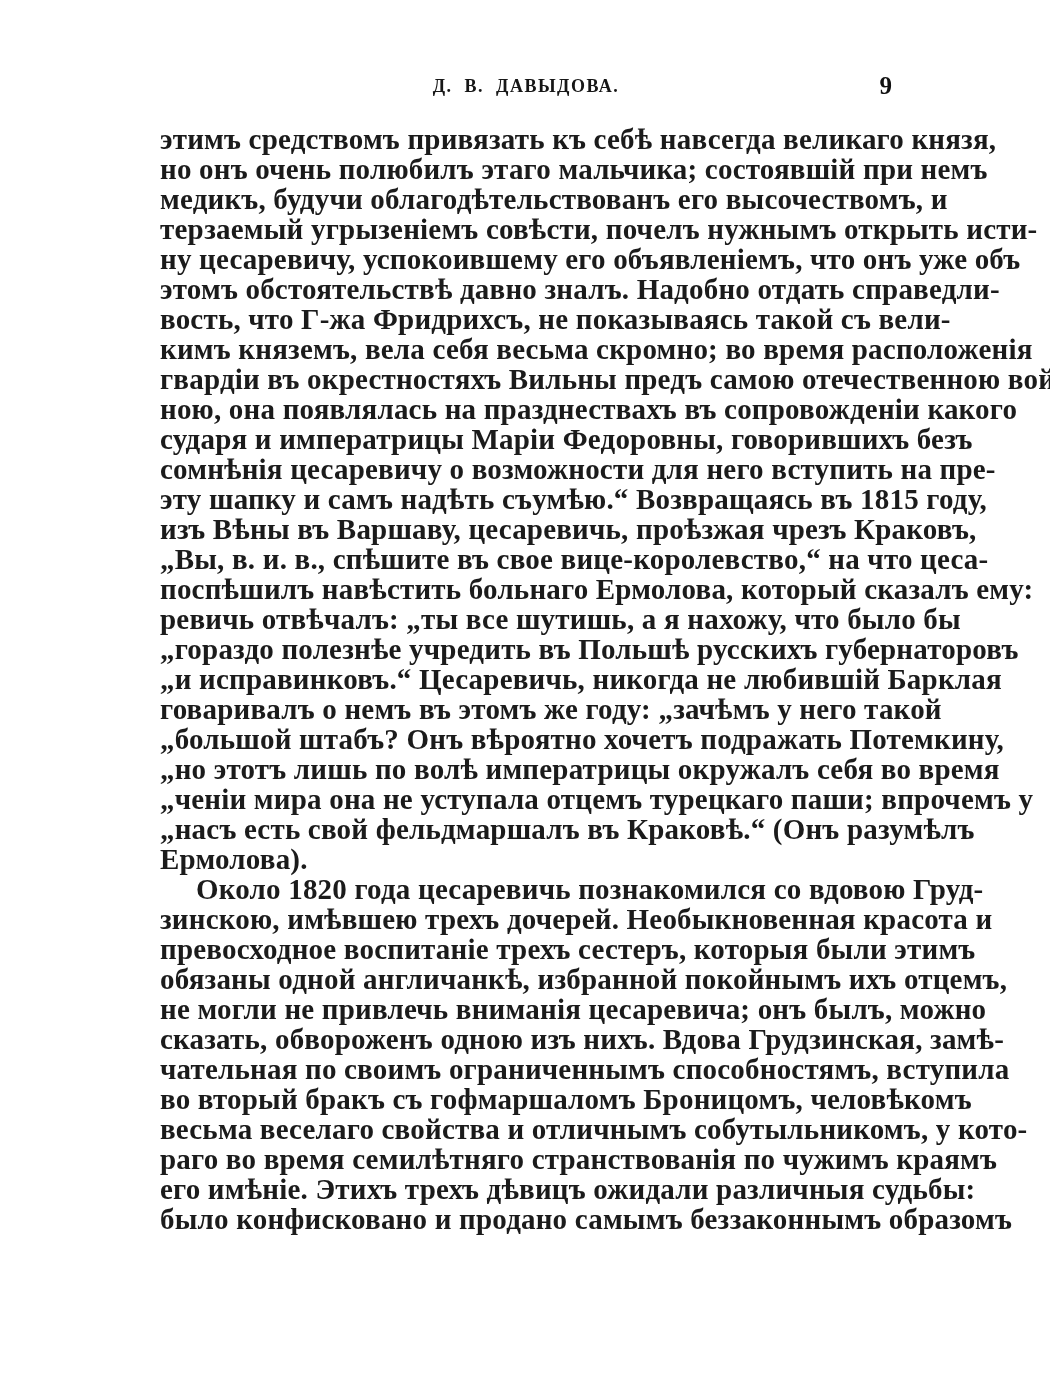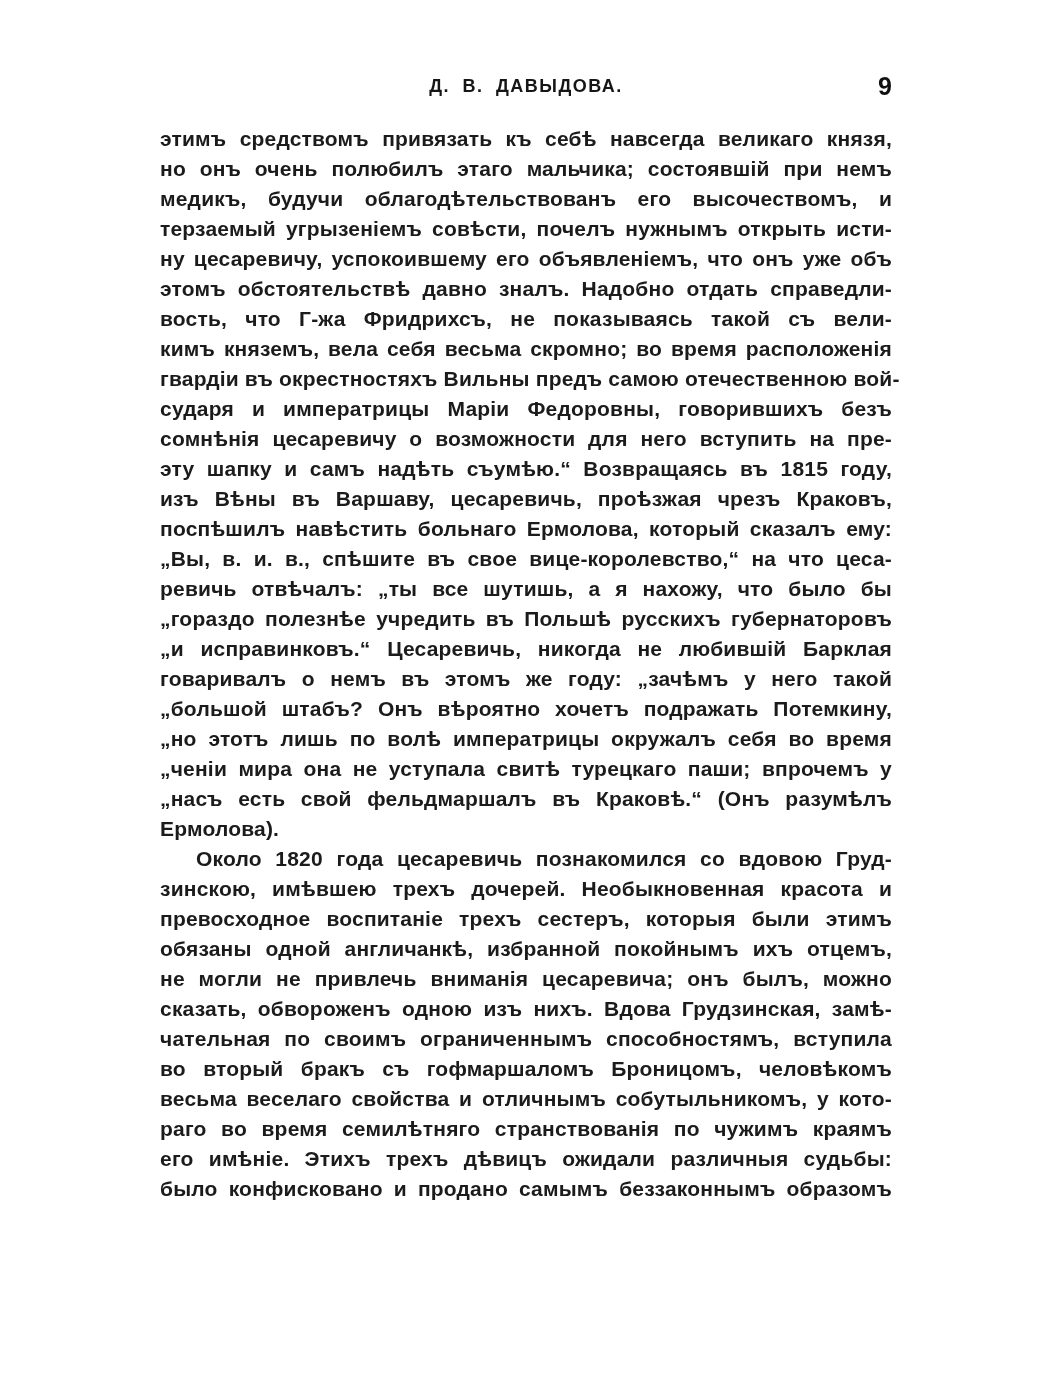--- a/index.html
+++ b/index.html
@@ -6,21 +6,21 @@
     margin: 0;
     padding: 0;
     background: #ffffff;
   }
   .page {
     position: relative;
     width: 1050px;
     height: 1400px;
     background: #ffffff;
     overflow: hidden;
-    font-family: Liberation Sans, sans-serif;
+    font-family: Liberation Serif, serif;
     color: #1b1b1b;
   }
   .header {
     position: absolute;
     left: 160px;
     top: 72px;
     width: 732px;
     height: 30px;
   }
   .running-title {
@@ -43,21 +43,21 @@
     font-weight: 700;
     color: #111111;
   }
   .body-text {
     position: absolute;
     left: 160px;
     top: 124px;
     width: 732px;
   }
   .line {
-    font-size: 21px;
+    font-size: 29px;
     font-weight: 700;
     line-height: 30px;
     height: 30px;
     white-space: nowrap;
     text-align: justify;
     text-align-last: justify;
     letter-spacing: 0.2px;
     color: #1b1b1b;
   }
   .line.para-end {
@@ -82,33 +82,34 @@
     <div>
       <div class="line">этимъ средствомъ привязать къ себѣ навсегда великаго князя,</div>
       <div class="line">но онъ очень полюбилъ этаго мальчика; состоявшій при немъ</div>
       <div class="line">медикъ, будучи облагодѣтельствованъ его высочествомъ, и</div>
       <div class="line">терзаемый угрызеніемъ совѣсти, почелъ нужнымъ открыть исти-</div>
       <div class="line">ну цесаревичу, успокоившему его объявленіемъ, что онъ уже объ</div>
       <div class="line">этомъ обстоятельствѣ давно зналъ. Надобно отдать справедли-</div>
       <div class="line">вость, что Г-жа Фридрихсъ, не показываясь такой съ вели-</div>
       <div class="line">кимъ княземъ, вела себя весьма скромно; во время расположенія</div>
       <div class="line">гвардіи въ окрестностяхъ Вильны предъ самою отечественною вой-</div>
+      <div class="line">ною, она появлялась на празднествахъ въ сопровожденіи какого</div>
       <div class="line">сударя и императрицы Маріи Федоровны, говорившихъ безъ</div>
       <div class="line">сомнѣнія цесаревичу о возможности для него вступить на пре-</div>
       <div class="line">эту шапку и самъ надѣть съумѣю.“ Возвращаясь въ 1815 году,</div>
       <div class="line">изъ Вѣны въ Варшаву, цесаревичь, проѣзжая чрезъ Краковъ,</div>
+      <div class="line">„Вы, в. и. в., спѣшите въ свое вице-королевство,“ на что цеса-</div>
       <div class="line">поспѣшилъ навѣстить больнаго Ермолова, который сказалъ ему:</div>
-      <div class="line">„Вы, в. и. в., спѣшите въ свое вице-королевство,“ на что цеса-</div>
       <div class="line">ревичь отвѣчалъ: „ты все шутишь, а я нахожу, что было бы</div>
       <div class="line">„гораздо полезнѣе учредить въ Польшѣ русскихъ губернаторовъ</div>
       <div class="line">„и исправинковъ.“ Цесаревичь, никогда не любившій Барклая</div>
       <div class="line">говаривалъ о немъ въ этомъ же году: „зачѣмъ у него такой</div>
       <div class="line">„большой штабъ? Онъ вѣроятно хочетъ подражать Потемкину,</div>
       <div class="line">„но этотъ лишь по волѣ императрицы окружалъ себя во время</div>
-      <div class="line">„ченіи мира она не уступала свитѣ турецкаго паши; впрочемъ у</div>
+      <div class="line">„ченіи мира она не уступала отцемъ турецкаго паши; впрочемъ у</div>
       <div class="line">„насъ есть свой фельдмаршалъ въ Краковѣ.“ (Онъ разумѣлъ</div>
       <div class="line para-end">Ермолова).</div>
     </div>
 
     <div>
       <div class="line indent">Около 1820 года цесаревичь познакомился со вдовою Груд-</div>
       <div class="line">зинскою, имѣвшею трехъ дочерей. Необыкновенная красота и</div>
       <div class="line">превосходное воспитаніе трехъ сестеръ, которыя были этимъ</div>
       <div class="line">обязаны одной англичанкѣ, избранной покойнымъ ихъ отцемъ,</div>
       <div class="line">не могли не привлечь вниманія цесаревича; онъ былъ, можно</div>

